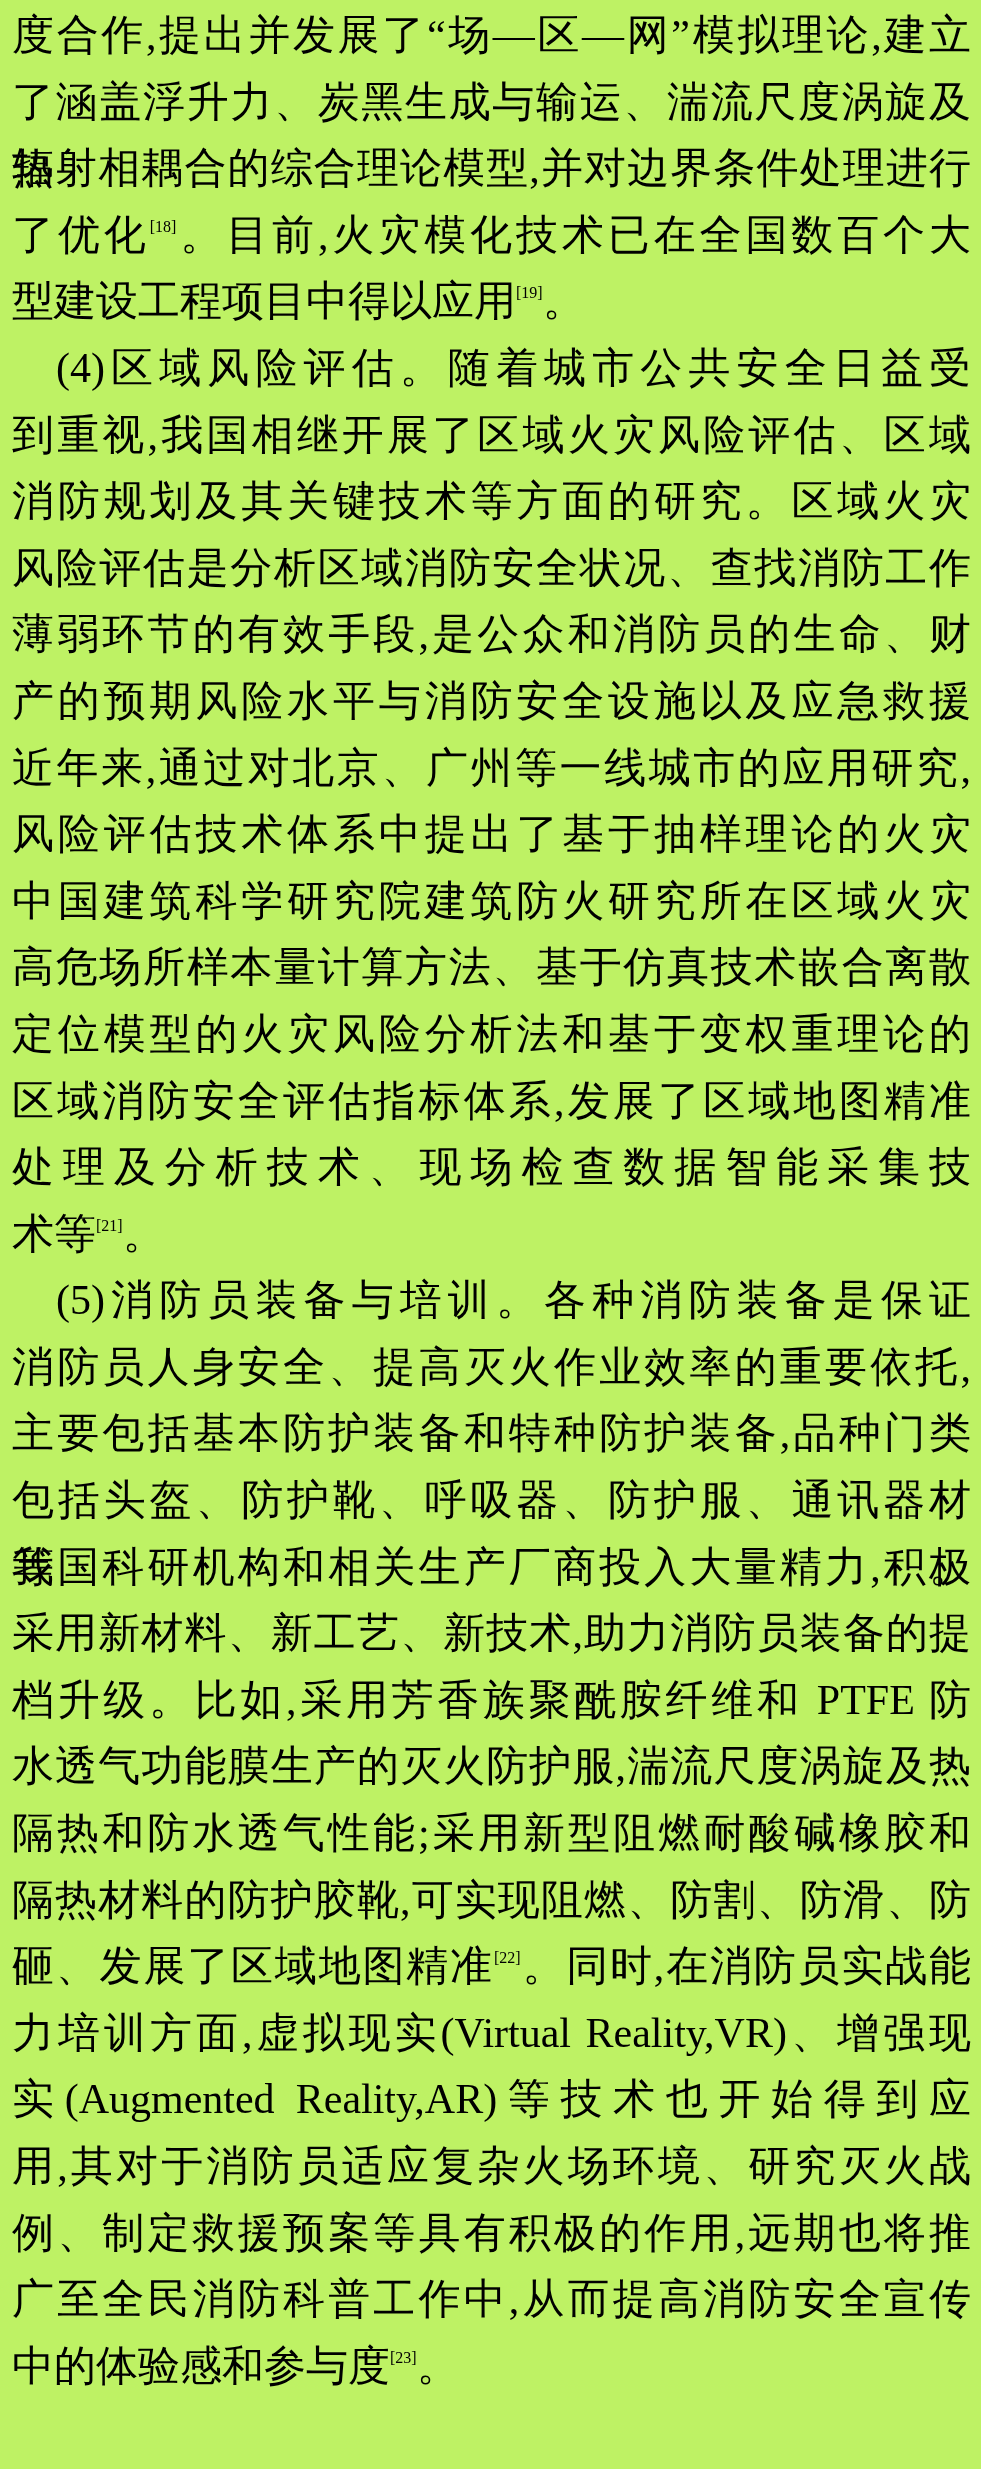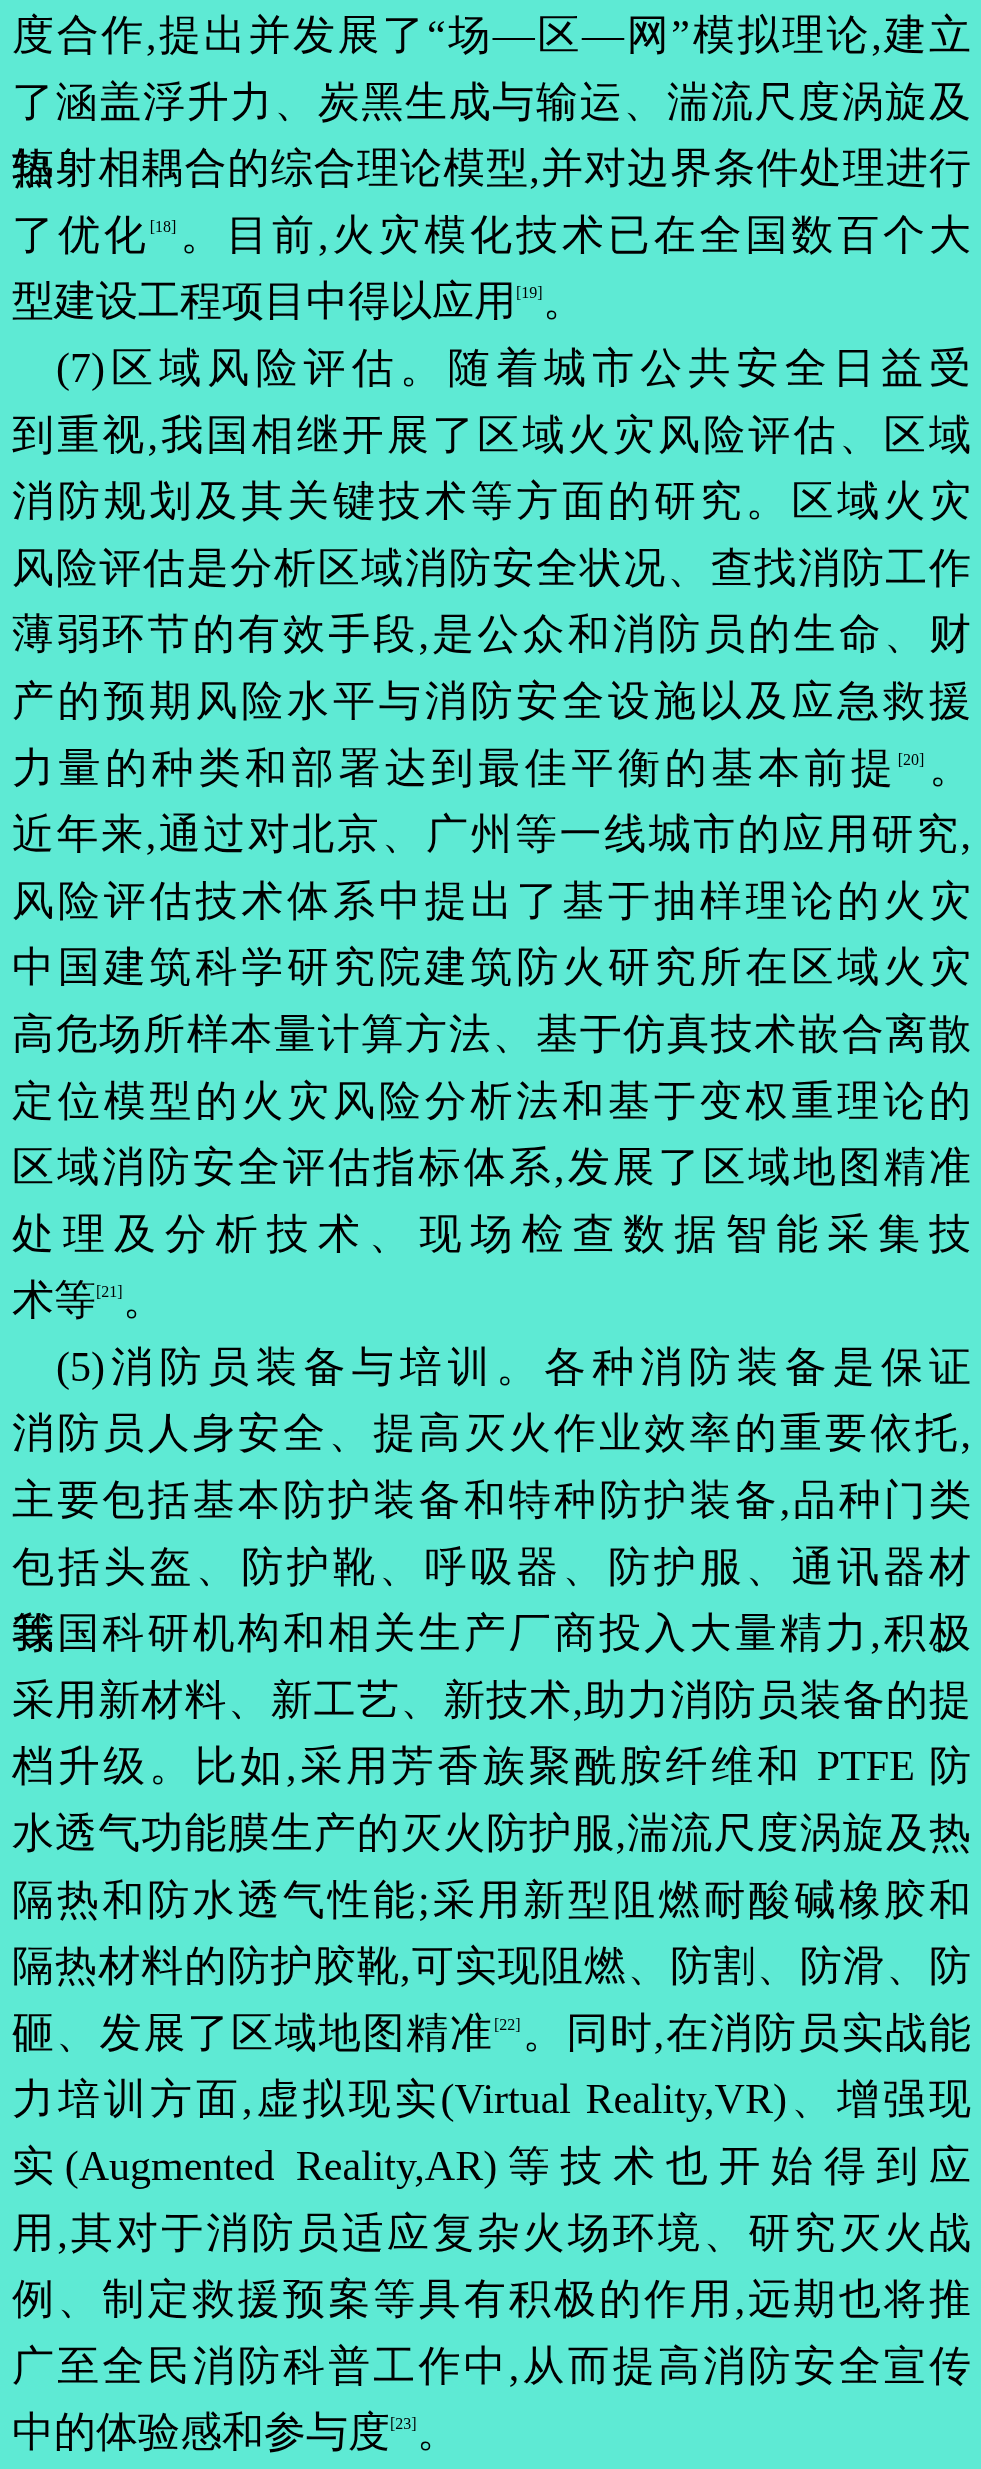--- a/index.html
+++ b/index.html
@@ -4,21 +4,21 @@
 <style>
   html, body {
     margin: 0;
     padding: 0;
     background: #ffffff;
   }
   .page {
     position: relative;
     width: 981px;
     height: 2469px;
-    background: #5eead4;
+    background: #bef264;
     overflow: hidden;
     box-sizing: border-box;
     padding: 2px 10px 0 12px;
   }
   .line {
     font-family: "Liberation Serif", "DejaVu Serif", serif;
     font-size: 42px;
     line-height: 66.6px;
     height: 66.6px;
     color: #000000;
@@ -44,27 +44,26 @@
 </style>
 </head>
 <body>
 
 <div class="page">
     <div class="line"><span>度合作,提出并发展了“场—区—网”模拟理论,建立</span></div>
     <div class="line"><span>了涵盖浮升力、炭黑生成与输运、湍流尺度涡旋及热</span></div>
     <div class="line"><span>辐射相耦合的综合理论模型,并对边界条件处理进行</span></div>
     <div class="line"><span>了优化</span><sup class="ref">[18]</sup><span>。目前,火灾模化技术已在全国数百个大</span></div>
     <div class="line end"><span>型建设工程项目中得以应用</span><sup class="ref">[19]</sup><span>。</span></div>
-    <div class="line ind"><span>(7)区域风险评估。随着城市公共安全日益受</span></div>
+    <div class="line ind"><span>(4)区域风险评估。随着城市公共安全日益受</span></div>
     <div class="line"><span>到重视,我国相继开展了区域火灾风险评估、区域</span></div>
     <div class="line"><span>消防规划及其关键技术等方面的研究。区域火灾</span></div>
     <div class="line"><span>风险评估是分析区域消防安全状况、查找消防工作</span></div>
     <div class="line"><span>薄弱环节的有效手段,是公众和消防员的生命、财</span></div>
     <div class="line"><span>产的预期风险水平与消防安全设施以及应急救援</span></div>
-    <div class="line"><span>力量的种类和部署达到最佳平衡的基本前提</span><sup class="ref">[20]</sup><span>。</span></div>
     <div class="line"><span>近年来,通过对北京、广州等一线城市的应用研究,</span></div>
     <div class="line"><span>风险评估技术体系中提出了基于抽样理论的火灾</span></div>
     <div class="line"><span>中国建筑科学研究院建筑防火研究所在区域火灾</span></div>
     <div class="line"><span>高危场所样本量计算方法、基于仿真技术嵌合离散</span></div>
     <div class="line"><span>定位模型的火灾风险分析法和基于变权重理论的</span></div>
     <div class="line"><span>区域消防安全评估指标体系,发展了区域地图精准</span></div>
     <div class="line"><span>处理及分析技术、现场检查数据智能采集技</span></div>
     <div class="line end"><span>术等</span><sup class="ref">[21]</sup><span>。</span></div>
     <div class="line ind"><span>(5)消防员装备与培训。各种消防装备是保证</span></div>
     <div class="line"><span>消防员人身安全、提高灭火作业效率的重要依托,</span></div>

